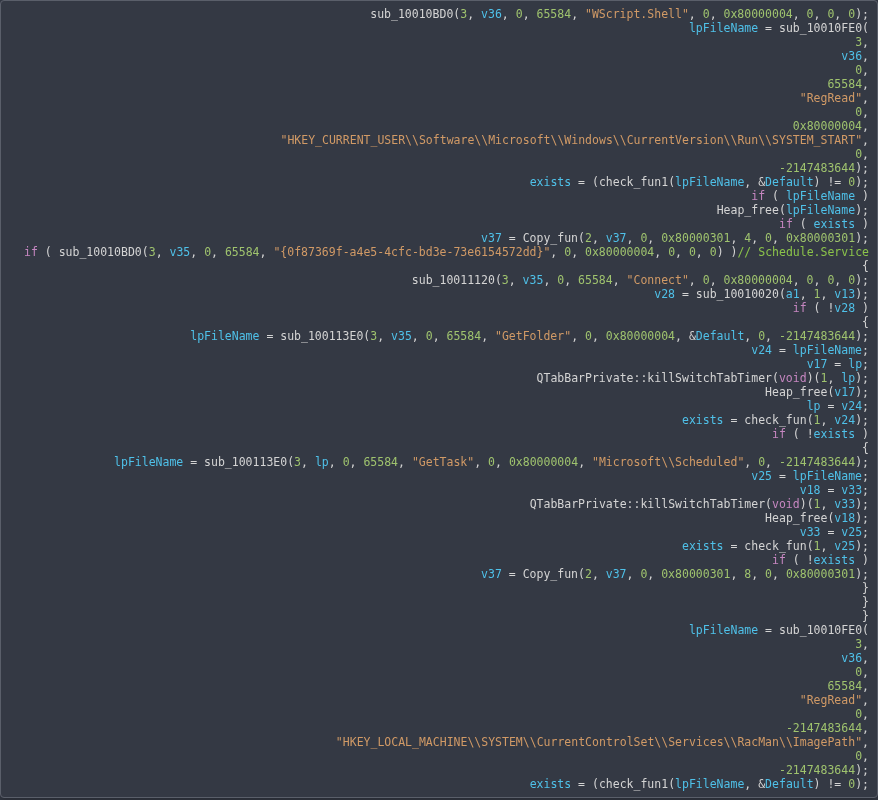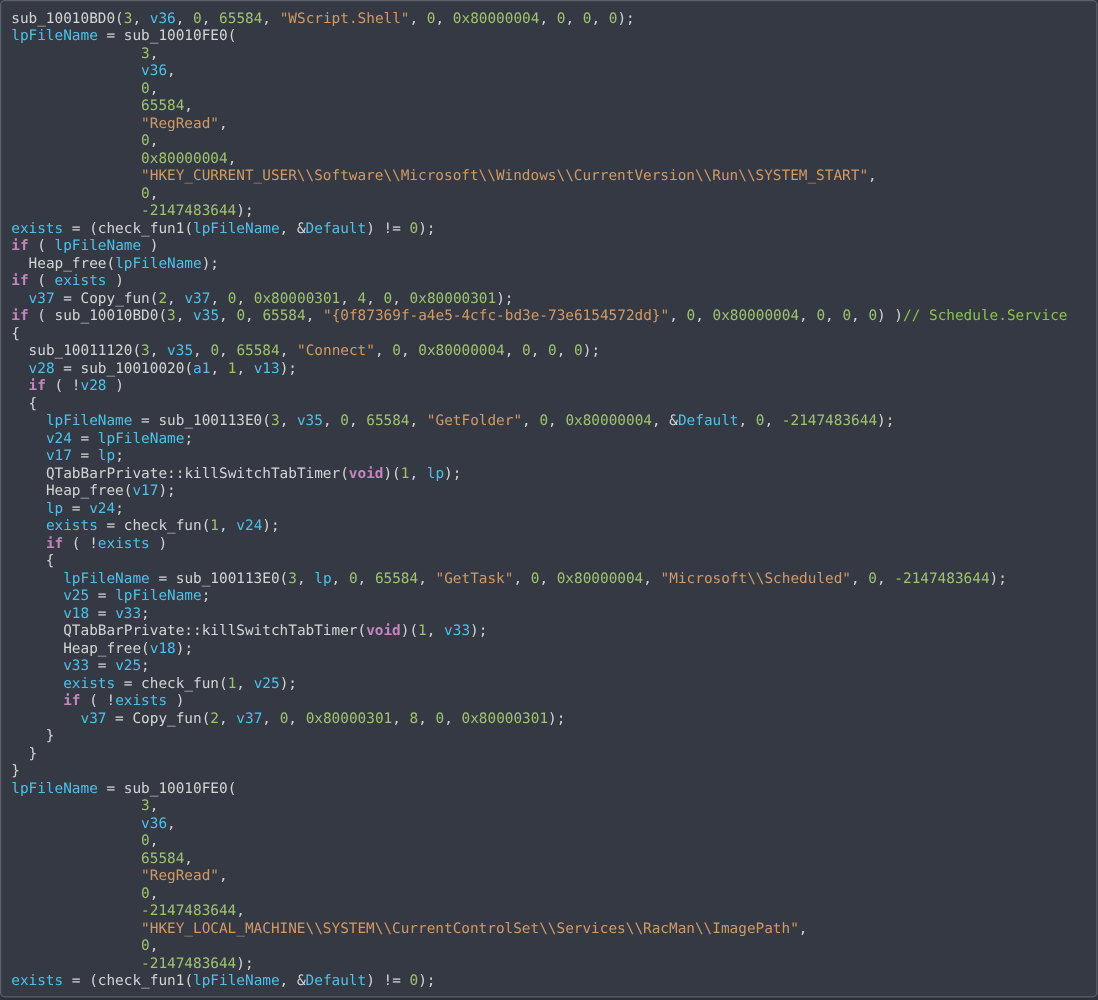--- a/index.html
+++ b/index.html
@@ -11,27 +11,28 @@
     line-height: 14px;
     width: 878px;
     box-sizing: border-box;
     border: 1px solid #5a5f6a;
     border-radius: 4px;
     box-shadow: 0 2px 6px rgba(0,0,0,0.3);
   }
   pre {
     margin: 0;
     white-space: pre;
+    text-align: right;
   }
   .t  { color: #d4d4d4; }        
   .fn { color: #d4d4d4; }        
   .nm { color: #9fc36e; }        
   .v  { color: #4fc1e9; }        
   .s  { color: #d19a66; }        
-  .k  { color: #c586c0; font-weight: bold; }        
+  .k  { color: #c586c0; }        
   .c  { color: #8bc34a; }        
 </style>
 </head>
 <body>
 
 <pre><span class="t"><span class="fn">sub_10010BD0</span>(<span class="nm">3</span>, <span class="v">v36</span>, <span class="nm">0</span>, <span class="nm">65584</span>, <span class="s">"WScript.Shell"</span>, <span class="nm">0</span>, <span class="nm">0x80000004</span>, <span class="nm">0</span>, <span class="nm">0</span>, <span class="nm">0</span>);
 <span class="v">lpFileName</span> = <span class="fn">sub_10010FE0</span>(
                <span class="nm">3</span>,
                <span class="v">v36</span>,
                <span class="nm">0</span>,

